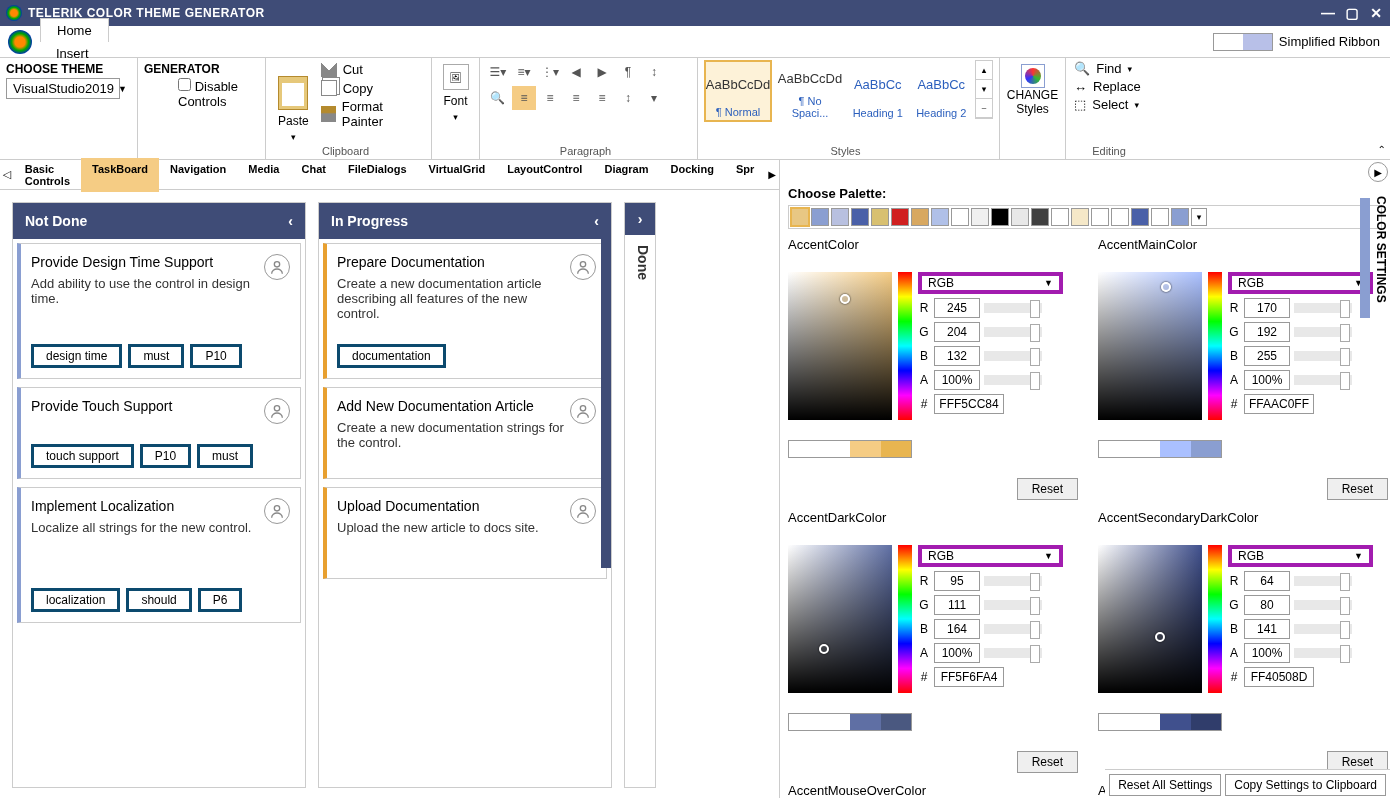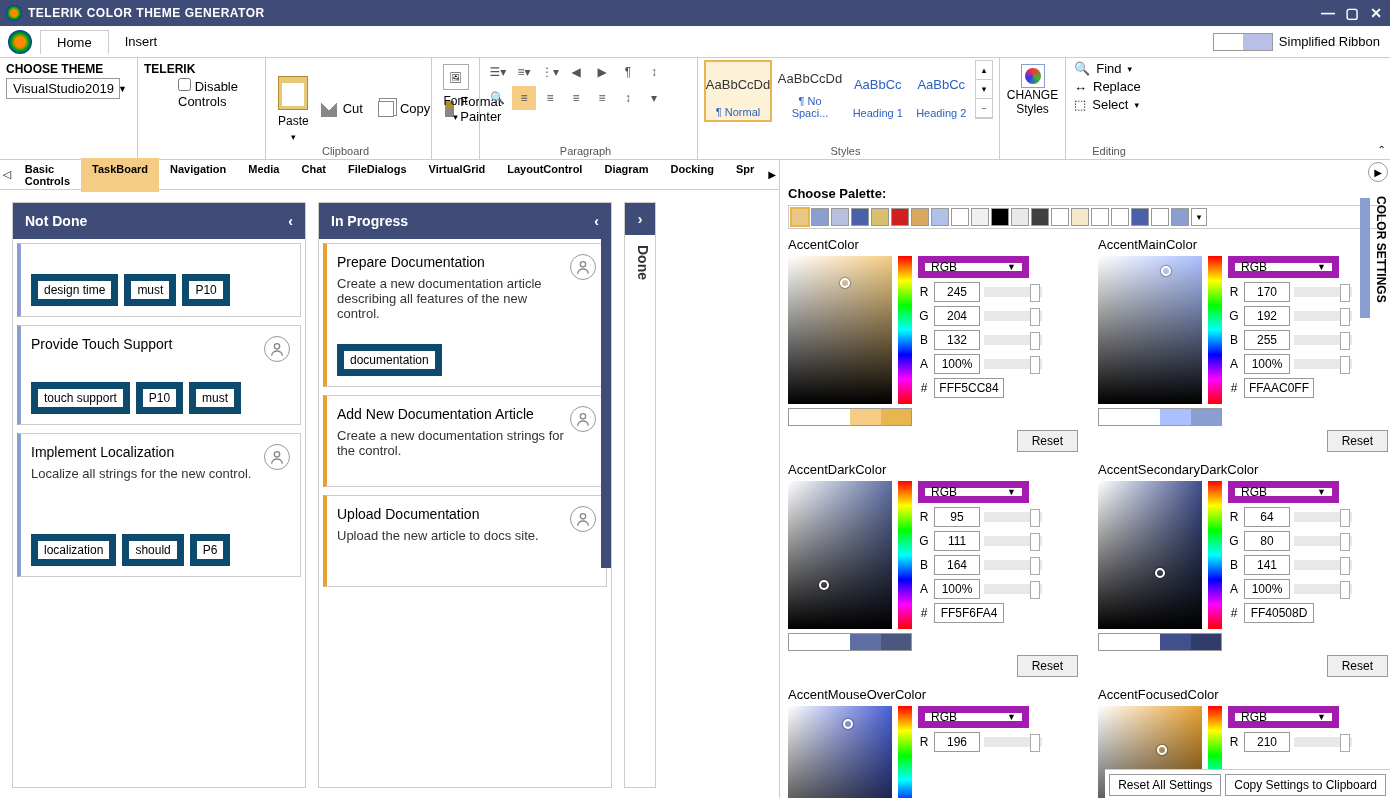--- a/index.html
+++ b/index.html
@@ -4,39 +4,39 @@
 <style>
 *{margin:0;padding:0;box-sizing:border-box;font-family:'Segoe UI',Arial,sans-serif;}
 body{width:1390px;height:798px;background:#fff;overflow:hidden;position:relative;}
 .titlebar{height:26px;background:#3f4c77;color:#fff;display:flex;align-items:center;padding:0 6px;}
 .logo{width:16px;height:16px;background:radial-gradient(circle,#f80 30%,#0a0 50%,#00f 80%);border-radius:50%;margin-right:6px;}
 .title{font-size:12px;font-weight:600;letter-spacing:.5px;}
 .window-controls{margin-left:auto;display:flex;gap:8px;}
 .winbtn{width:16px;height:16px;color:#fff;font-size:14px;font-weight:bold;cursor:pointer;display:flex;align-items:center;justify-content:center;}
 .quickaccess{height:32px;border-bottom:1px solid #ccc;display:flex;align-items:center;}
 .qa-icon{width:24px;height:24px;margin-left:8px;background:radial-gradient(circle,#f80 30%,#0a0 50%,#00f 80%);border-radius:50%;}
-.qa-tabs{display:flex;margin-left:8px;}
+.qa-tabs{display:flex;margin-left:8px;flex-direction:column;}
 .qatab{padding:4px 16px;font-size:13px;cursor:pointer;}
 .qatab.sel{background:#fff;border:1px solid #ccc;border-bottom:none;}
 .qa-right{margin-left:auto;display:flex;align-items:center;gap:6px;padding-right:10px;}
 .swatchbox{width:60px;height:18px;border:1px solid #999;display:flex;}
 .swatchbox div{flex:1;}
 .simplify{font-size:13px;}
 .ribbon{height:102px;border-bottom:1px solid #ccc;display:flex;position:relative;}
 .rgroup{border-right:1px solid #ccc;padding:2px 6px;display:flex;flex-direction:column;position:relative;}
 .glabel{font-size:11px;text-align:center;color:#555;position:absolute;bottom:2px;left:0;right:6px;}
 .gwrap{display:flex;gap:4px;flex:1;}
 .drop{display:flex;align-items:center;gap:4px;border:1px solid #999;padding:2px 6px;font-size:13px;width:114px;justify-content:space-between;}
 .chev{font-size:9px;}
 .glabelbold{font-size:12px;font-weight:600;padding:2px 0;}
 .cb{font-size:13px;margin-left:34px;}
 .bigbtn{display:flex;flex-direction:column;align-items:center;justify-content:center;padding:4px 6px;font-size:12px;gap:4px;}
 .paste-icon{width:30px;height:34px;background:#e6c87a;border:1px solid #b48a2e;position:relative;}
 .paste-icon::before{content:"";position:absolute;top:6px;left:3px;right:3px;bottom:3px;background:#fff;}
-.rowitems{display:flex;flex-direction:row;gap:11px;}
+.rowitems{display:flex;flex-direction:column;gap:1px;}
 .ritem{display:flex;align-items:center;gap:6px;font-size:13px;padding:1px 2px;}
 .sicon{width:16px;height:16px;display:inline-block;}
 .icon-cut{background:linear-gradient(45deg,#888 45%,transparent 45%),linear-gradient(-45deg,#888 45%,transparent 45%);}
 .icon-copy{background:#fff;border:1px solid #888;box-shadow:2px -2px 0 #fff,2px -2px 0 1px #888;}
 .icon-brush{background:linear-gradient(#b48a2e 40%,#888 50%);}
 .font-icon{width:26px;height:26px;background:#fff;border:1px solid #aaa;display:flex;align-items:center;justify-content:center;font-size:10px;}
 .pgrid{display:grid;grid-template-columns:repeat(7,24px);grid-template-rows:repeat(3,24px);gap:2px;}
 .pcell{border:1px solid transparent;display:flex;align-items:center;justify-content:center;font-size:12px;color:#555;}
 .styles-gallery{display:flex;gap:4px;align-items:flex-start;height:70px;}
 .style-card{width:68px;height:62px;border:1px solid transparent;padding:2px;text-align:center;font-size:11px;cursor:pointer;display:flex;flex-direction:column;}
@@ -61,49 +61,49 @@
 .tcol{width:294px;display:flex;flex-direction:column;border:1px solid #ccc;}
 .tcol-header{background:#3f4c77;color:#fff;font-size:14px;font-weight:600;padding:10px 12px;display:flex;justify-content:space-between;align-items:center;}
 .tcol-body{flex:1;overflow:auto;padding:4px;display:flex;flex-direction:column;gap:8px;position:relative;}
 .card{border:1px solid #ccc;border-left:4px solid;padding:10px;}
 .card-title{font-size:14px;font-weight:400;margin-bottom:6px;}
 .card-desc{font-size:13px;color:#333;min-height:48px;}
 .card-row{display:flex;justify-content:space-between;align-items:flex-start;}
 .avatar{width:26px;height:26px;border:1px solid #999;border-radius:50%;display:flex;align-items:center;justify-content:center;}
 .avatar svg{width:16px;height:16px;}
 .tags{display:flex;gap:6px;margin-top:20px;}
-.tag{border:7px solid #0c4a6e;padding:2px 6px;font-size:12px;}
+.tag{border:3px solid #0c4a6e;padding:2px 12px;font-size:12px;}
 .tcol.collapsed{width:32px;}
 .tcol.collapsed .tcol-header{writing-mode:initial;padding:8px 4px;justify-content:center;}
 .tcol.collapsed .tcol-body{writing-mode:vertical-rl;padding:10px 4px;font-size:14px;font-weight:600;color:#333;}
 .scrollbar{position:absolute;right:0;top:0;width:10px;height:60%;background:#3f4c77;}
 .right-pane{width:610px;display:flex;flex-direction:column;position:relative;}
 .palette-row{padding:4px 8px 2px;margin-top:22px;}
 .palette-label{font-size:13px;font-weight:600;}
 .palette{display:flex;gap:2px;align-items:center;margin-top:4px;border:1px solid #ccc;padding:2px;}
 .pswatch{width:18px;height:18px;border:1px solid #999;cursor:pointer;}
 .pswatch.sel{outline:2px solid #e8b550;outline-offset:-1px;}
 .pmore{width:16px;height:18px;border:1px solid #999;font-size:9px;display:flex;align-items:center;justify-content:center;}
 .settings-scroll{flex:1;overflow-y:auto;padding:6px 2px 6px 8px;}
 .setting-grid{display:grid;grid-template-columns:1fr 1fr;gap:6px 20px;}
-.setting{display:flex;flex-direction:column;gap:4px;}
+.setting{display:flex;flex-direction:column;gap:20px;}
 .setting-label{font-size:13px;}
 .picker{display:flex;gap:6px;}
 .hue-area{position:relative;width:104px;height:148px;}
 .grad{width:104px;height:148px;background-size:cover;}
 .huebar{width:14px;height:148px;background:linear-gradient(red,#ff0,#0f0,#0ff,#00f,#f0f,red);}
 .marker{position:absolute;width:10px;height:10px;border:2px solid #fff;border-radius:50%;transform:translate(-50%,-50%);box-shadow:0 0 2px #000;}
 .inputs{display:flex;flex-direction:column;gap:4px;font-size:12px;}
 .irow{display:flex;align-items:center;gap:4px;}
 .ilabel{width:12px;text-align:center;}
 .ival{width:46px;height:20px;border:1px solid #999;text-align:center;font-size:12px;}
 .ival.wide{width:70px;}
 .slider{width:58px;height:10px;background:#e8e8e8;position:relative;}
 .slider::after{content:"";position:absolute;right:2px;top:-3px;width:8px;height:16px;background:#fff;border:1px solid #aaa;}
-.mode-drop{width:111px;height:22px;border:7px solid #a21caf;display:flex;align-items:center;justify-content:space-between;padding:0 6px;font-size:12px;}
+.mode-drop{width:145px;height:22px;border:4px solid #a21caf;display:flex;align-items:center;justify-content:space-between;padding:0 6px;font-size:12px;}
 .prev-strip{display:flex;width:124px;height:18px;border:1px solid #999;}
 .prev-strip div:first-child{flex:2;}
 .prev-strip div{flex:1;}
 .reset-btn{border:1px solid #999;padding:3px 14px;font-size:12px;align-self:flex-end;cursor:pointer;margin-bottom:4px;}
 .footer{position:absolute;bottom:0;right:0;display:flex;border-top:1px solid #ccc;background:#fff;padding:4px;gap:4px;}
 .footer button{border:1px solid #999;background:#fff;padding:3px 8px;font-size:12px;cursor:pointer;}
 .side-label{position:absolute;right:0;top:190px;writing-mode:vertical-rl;font-size:12px;font-weight:600;padding:6px 2px;}
 .circle-btn{position:absolute;right:2px;top:162px;width:20px;height:20px;border:1px solid #999;border-radius:50%;display:flex;align-items:center;justify-content:center;font-size:10px;cursor:pointer;}
 .vscroll{position:absolute;right:20px;top:198px;width:10px;height:120px;background:#8a9ed1;}
 </style>
@@ -137,21 +137,21 @@
 
 <div class="ribbon">
   <div class="rgroup" style="width:138px">
     <div class="glabelbold">CHOOSE THEME</div>
     <div class="drop">
         <span>VisualStudio2019</span>
         <span class="chev">▼</span>
       </div>
   </div>
   <div class="rgroup" style="width:128px">
-    <div class="glabelbold">TELERIK</div>
+    <div class="glabelbold">GENERATOR</div>
     <label class="cb"><input type="checkbox" style=""> <span>Disable Controls</span></label>
   </div>
   <div class="rgroup" style="width:166px">
     <div class="gwrap">
       <div class="bigbtn">
           <div class="paste-icon"></div>
           <span>Paste</span>
           <span class="chev">▾</span>
         </div>
       <div class="rowitems">
@@ -279,20 +279,32 @@
       <div class="tabarrow tabs-more">▶</div>
     </div>
     <div class="taskboard" id="taskboard">
         <div class="tcol">
           <div class="tcol-header">
             <span>Not Done</span>
             <span>‹</span>
           </div>
           <div class="tcol-body">
             <div class="card" style="border-left-color:#8a9ed1">
+              <div class="card-row">
+                <div style="flex:1">
+                  <div class="card-title">Provide Design Time Support</div>
+                  <div class="card-desc">Add ability to use the control in design time.</div>
+                </div>
+                <div class="avatar">
+                  <svg viewBox="0 0 24 24">
+                    <circle cx="12" cy="8" r="4" fill="none" stroke="#888" stroke-width="2"></circle>
+                    <path d="M4 22c0-4 4-7 8-7s8 3 8 7" fill="none" stroke="#888" stroke-width="2"></path>
+                  </svg>
+                </div>
+              </div>
               <div class="tags">
                 <span class="tag">design time</span>
                 <span class="tag">must</span>
                 <span class="tag">P10</span>
               </div>
             </div>
             <div class="card" style="border-left-color:#8a9ed1">
               <div class="card-row">
                 <div style="flex:1">
                   <div class="card-title">Provide Touch Support</div>

